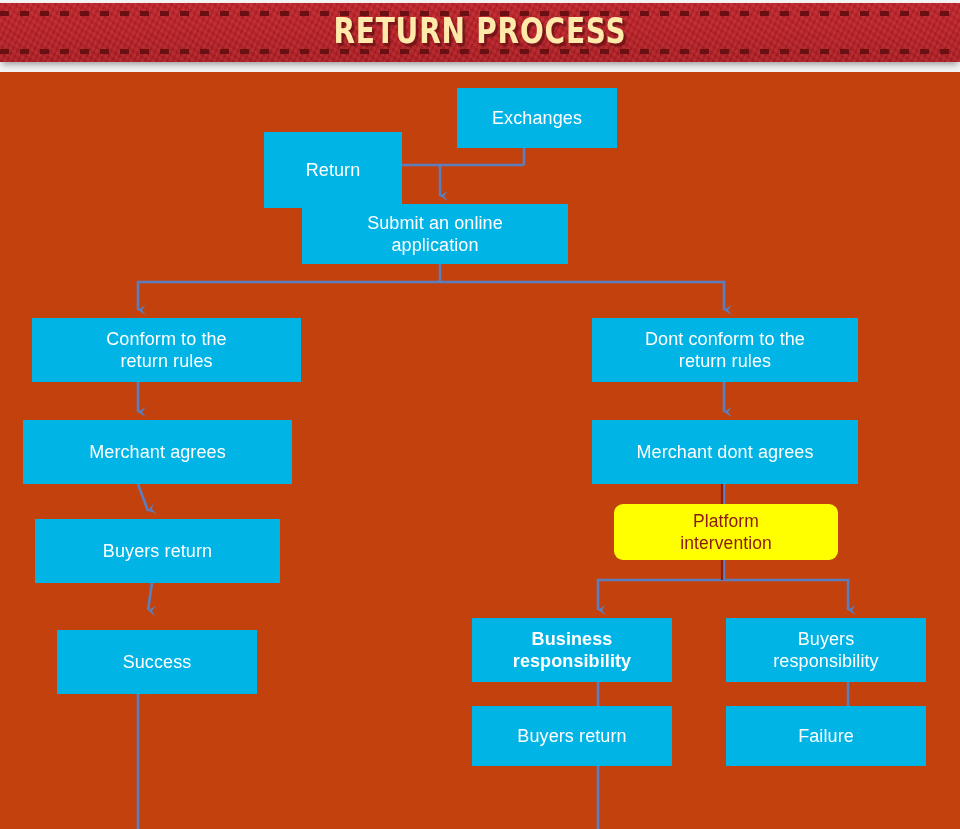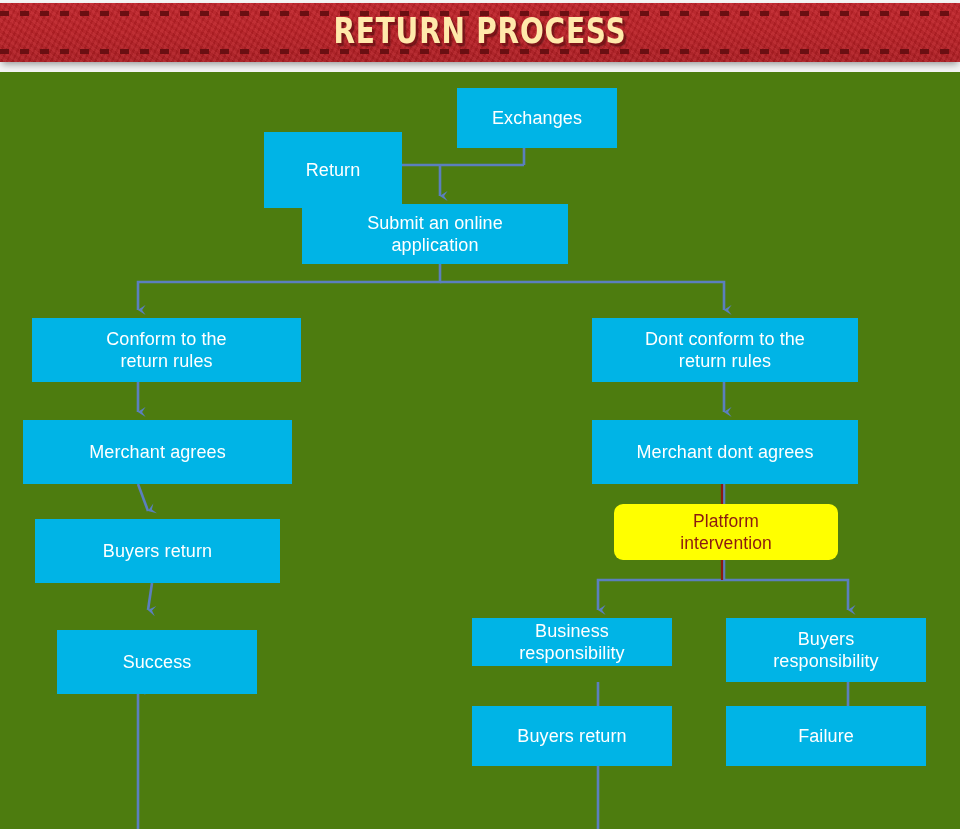--- a/index.html
+++ b/index.html
@@ -7,21 +7,21 @@
     padding: 0;
     background: #ffffff;
   }
   body {
     font-family: "Liberation Sans", sans-serif;
   }
   #page {
     position: relative;
     width: 960px;
     height: 829px;
-    background: #4d7c0f;
+    background: #c2410c;
     overflow: hidden;
   }
 
   
   #banner {
     position: absolute;
     left: 0;
     top: 0;
     width: 960px;
     height: 72px;
@@ -208,21 +208,21 @@
 
     <div class="node" style="left:592px; top:348px; width:266px; height:64px;">
       <span class="node-label">Merchant dont agrees</span>
     </div>
 
     <div class="node highlight" style="left:614px; top:432px; width:224px; height:56px;">
       <span class="node-label">Platform
 intervention</span>
     </div>
 
-    <div class="node" style="left:472px; top:546px; width:200px; height:48px;">
+    <div class="node" style="left:472px; top:546px; width:200px; height:64px;font-weight:bold;">
       <span class="node-label">Business
 responsibility</span>
     </div>
 
     <div class="node" style="left:726px; top:546px; width:200px; height:64px;">
       <span class="node-label">Buyers
 responsibility</span>
     </div>
 
     <div class="node" style="left:472px; top:634px; width:200px; height:60px;">

